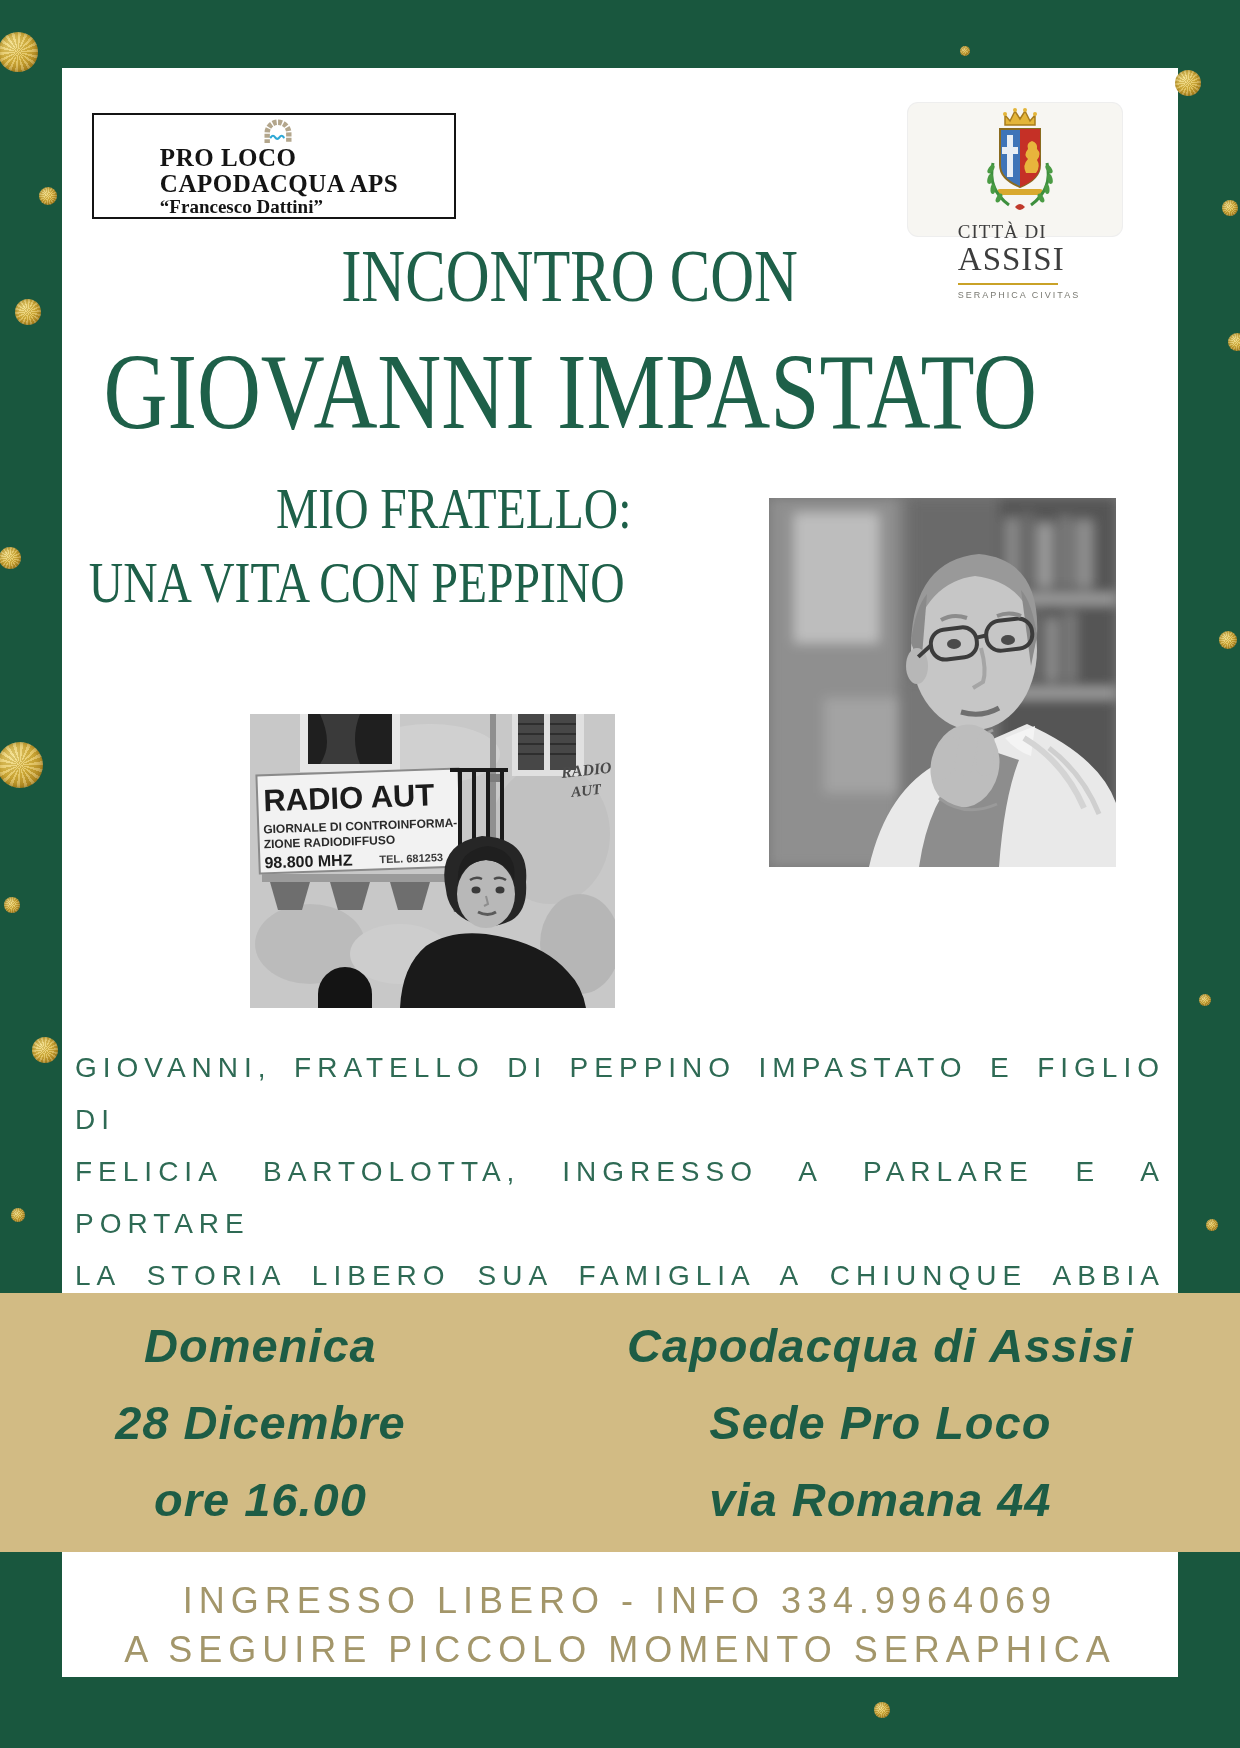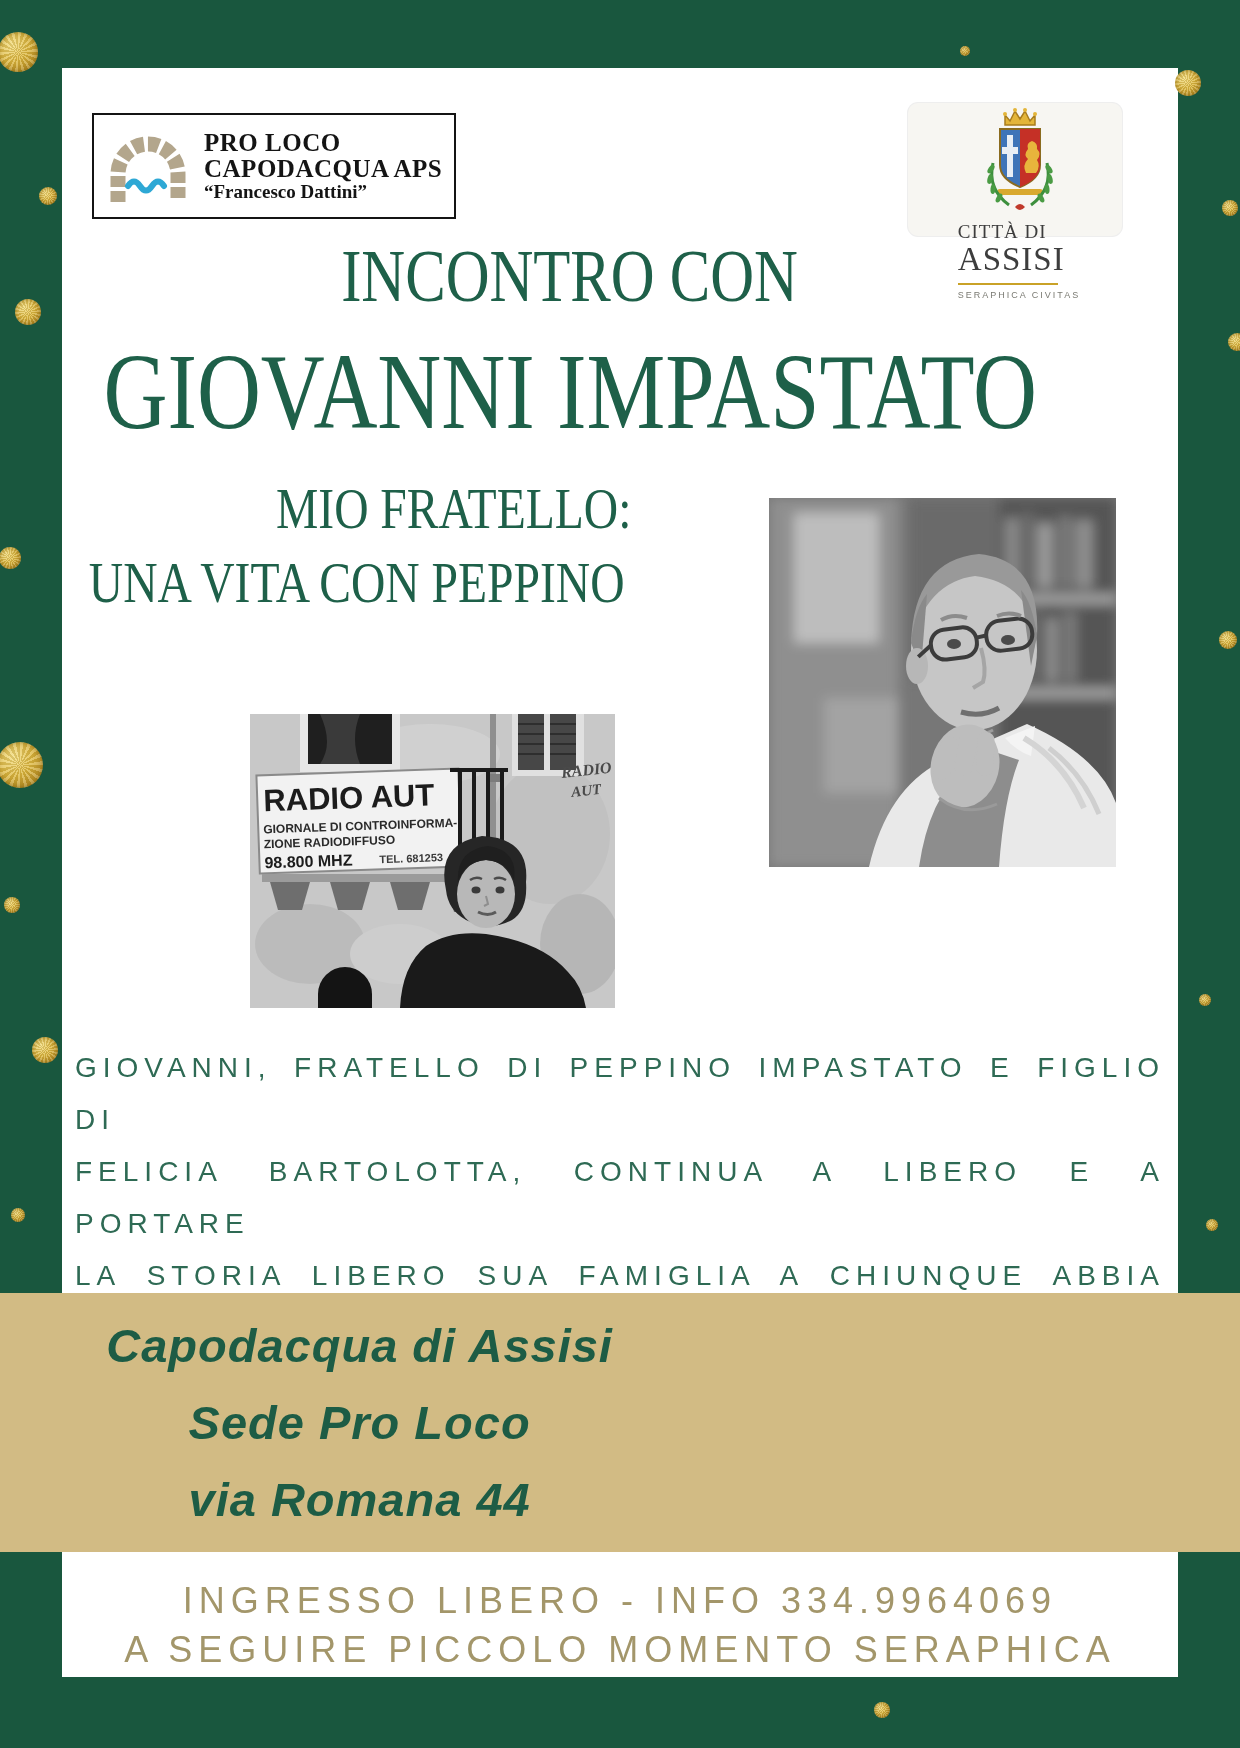--- a/index.html
+++ b/index.html
@@ -21,21 +21,21 @@
     position:absolute;border-radius:50%;z-index:4;
     background-image:
       repeating-conic-gradient(rgba(255,255,255,.22) 0 9deg, rgba(90,60,5,.14) 9deg 20deg),
       radial-gradient(circle at 35% 32%, #f3dd7e 0%, #ddb83f 45%, #b98f23 78%, #a37c1e 100%);
     box-shadow:inset 0 0 5px rgba(110,80,10,.55);
   }
   .content{position:absolute;left:0;top:0;width:1240px;height:1748px;z-index:2;}
   
   .proloco{
     position:absolute;left:92px;top:113px;width:364px;height:106px;
-    border:2px solid #141414;background:#fff;display:flex;align-items:center;box-sizing:border-box;
+    border:2px solid #141414;background:#fff;display:flex;align-items:center;box-sizing:border-box;flex-direction:column;
   }
   .proloco svg{margin-left:8px;}
   .proloco-text{margin-left:10px;line-height:1.04;font-family:"Liberation Serif",serif;color:#141414;}
   .pl1,.pl2{font-weight:bold;font-size:25px;letter-spacing:.5px;}
   .pl3{font-size:19px;font-weight:bold;}
   .assisi{
     position:absolute;left:908px;top:103px;width:214px;height:133px;
     background:#f7f6f2;border-radius:10px;display:flex;align-items:center;
     box-shadow:0 0 0 1px #eee;
     flex-direction:column;
@@ -266,32 +266,37 @@
         <ellipse cx="250" cy="176" rx="4.5" ry="3.5" fill="#3a3a3a"></ellipse>
         <path d="M220 166 q6 -4 12 -1" stroke="#4a4a4a" stroke-width="2.5" fill="none"></path>
         <path d="M244 165 q6 -3 12 1" stroke="#4a4a4a" stroke-width="2.5" fill="none"></path>
         <path d="M228 198 q10 5 18 0" stroke="#5a5a5a" stroke-width="3" fill="none"></path>
         <path d="M236 182 l2 8 l-4 2" stroke="#8e8e8e" stroke-width="2" fill="none"></path>
       </svg>
     </div>
 
     <div class="bodytext">
       <div class="jline">GIOVANNI, FRATELLO DI PEPPINO IMPASTATO E FIGLIO DI</div>
-      <div class="jline">FELICIA BARTOLOTTA, CONTINUA A LIBERO E A PORTARE</div>
+      <div class="jline">FELICIA BARTOLOTTA, INGRESSO A PARLARE E A PORTARE</div>
       <div class="jline">LA STORIA LIBERO SUA FAMIGLIA A CHIUNQUE ABBIA</div>
       <div class="lline">ANCORA SETE DI GIUSTIZIA, MEMORIA E CORAGGIO...</div>
     </div>
 
     <div class="footer">
       <div>INGRESSO LIBERO - INFO 334.9964069</div>
       <div>A SEGUIRE PICCOLO MOMENTO SERAPHICA</div>
     </div>
   </div>
 
   <div class="band">
+    <div class="band-col band-when">
+      <div>Domenica</div>
+      <div>28 Dicembre</div>
+      <div>ore 16.00</div>
+    </div>
     <div class="band-col band-where">
       <div>Capodacqua di Assisi</div>
       <div>Sede Pro Loco</div>
       <div>via Romana 44</div>
     </div>
   </div>
 
   <div class="dot" style="left:-2px;top:32px;width:40px;height:40px;"></div>
   <div class="dot" style="left:39px;top:187px;width:18px;height:18px;"></div>
   <div class="dot" style="left:15px;top:299px;width:26px;height:26px;"></div>

